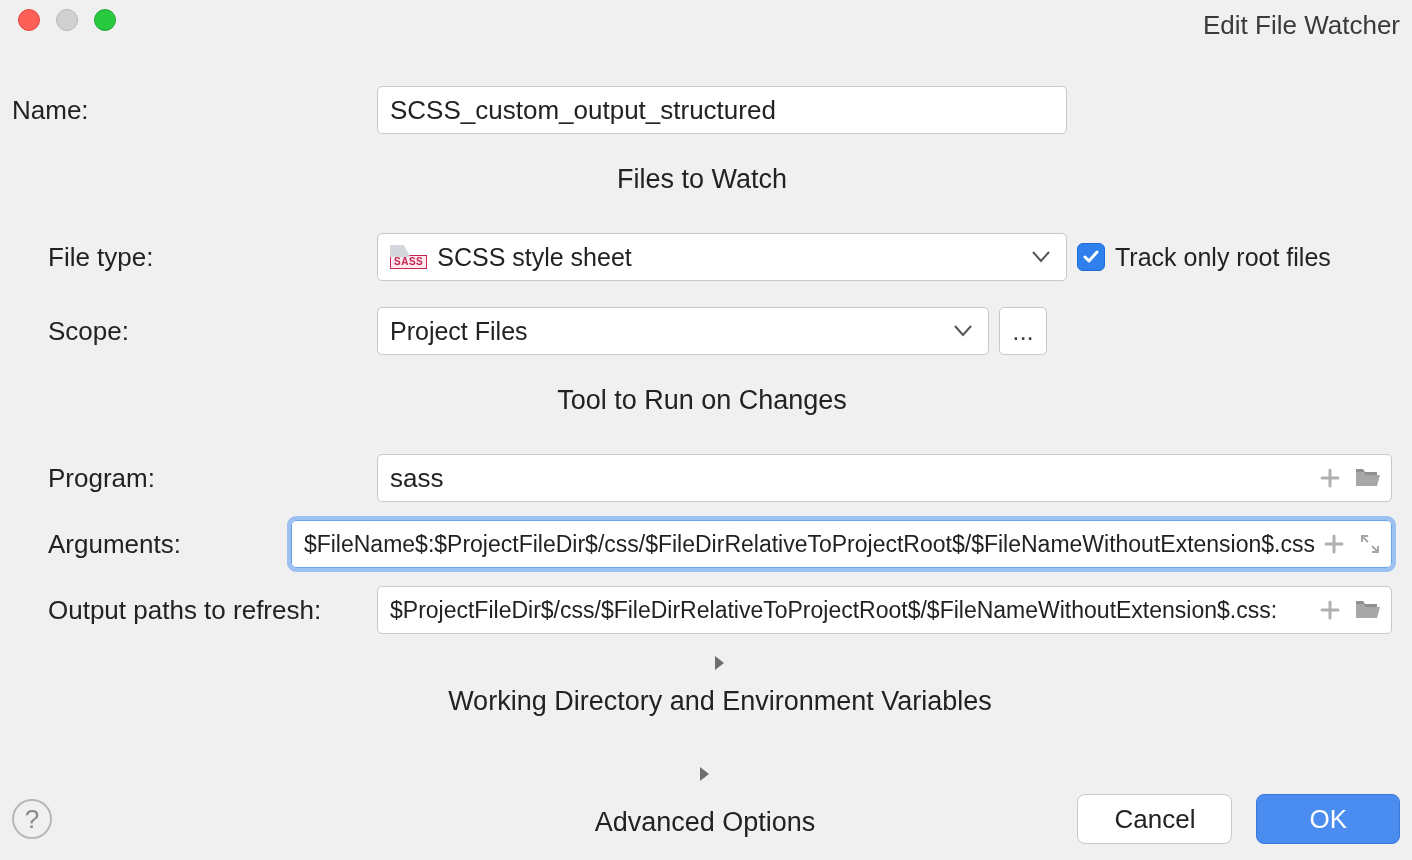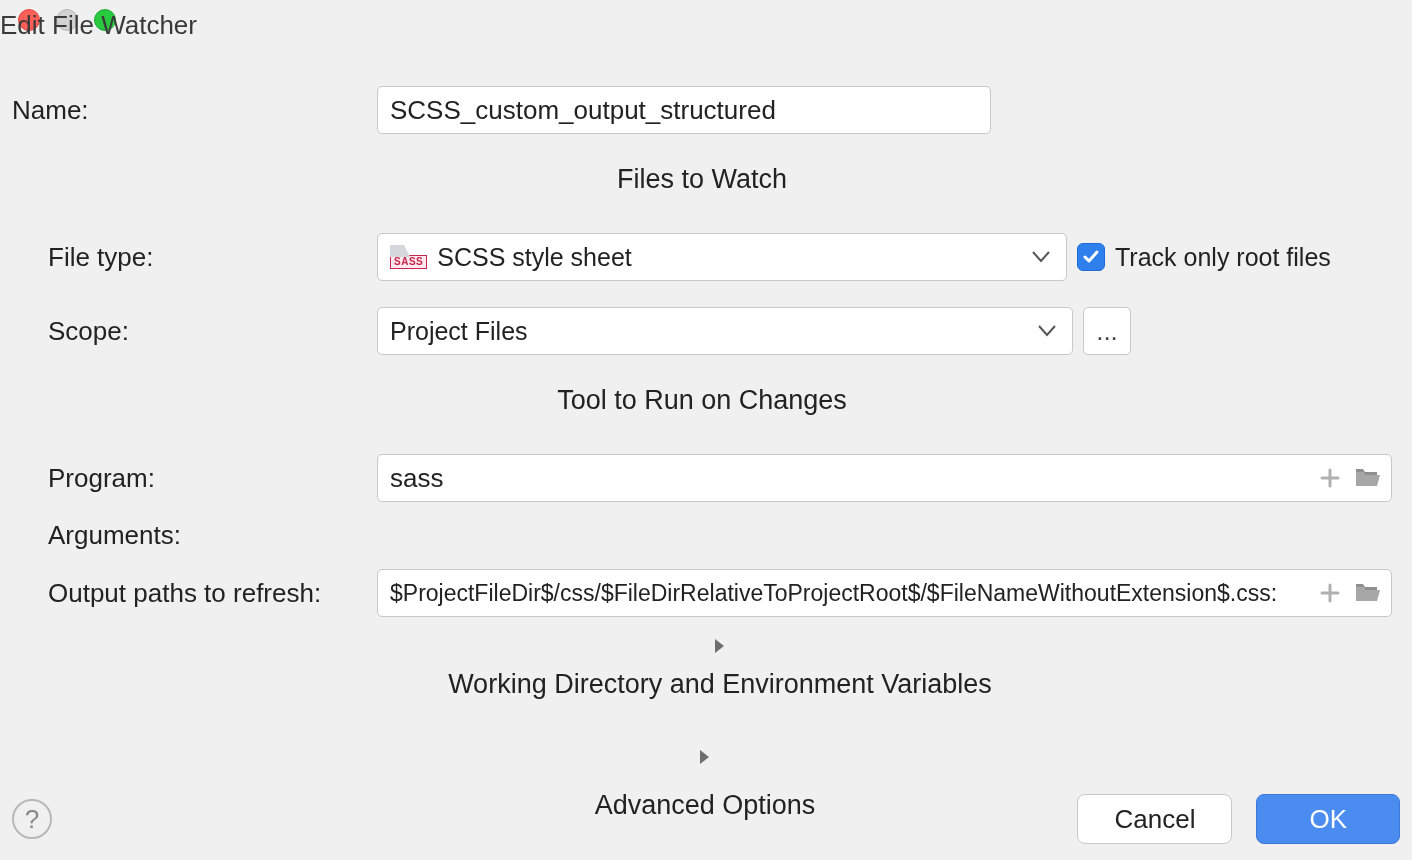--- a/index.html
+++ b/index.html
@@ -26,22 +26,22 @@
     display: flex;
     gap: 16px;
     padding-left: 18px;
   }
   .tl { width: 22px; height: 22px; border-radius: 50%; }
   .tl-red    { background: #fe5f57; border: 1px solid #e24640; }
   .tl-yellow { background: #d1d1d1; border: 1px solid #b8b8b8; }
   .tl-green  { background: #29c940; border: 1px solid #1fa732; }
   .title {
     position: absolute;
-    left: 0; right: 0;
-    text-align: left;
+    left: 0; right: 12px;
+    text-align: right;
     font-size: 26px;
     color: #3a3a3a;
     top: 10px;
     pointer-events: none;
   }
   .content {
     padding: 18px 20px 0 12px;
   }
   .row {
     display: flex;
@@ -233,21 +233,21 @@
       <div class="tl tl-green"></div>
     </div>
     <div class="title">Edit File Watcher</div>
   </div>
 
   <div class="content">
 
     <div class="row" style="margin-top:28px;">
       <div class="label-col">Name:</div>
       <div class="field-col">
-        <div class="text-input" style="width:614px;">
+        <div class="text-input" style="width:690px;">
           <span>SCSS_custom_output_structured</span>
         </div>
       </div>
     </div>
 
     <div class="section-header">
       <span class="section-label">Files to Watch</span>
       <div class="section-rule"></div>
     </div>
 
@@ -273,21 +273,21 @@
               </svg>
           </div>
           <span>Track only root files</span>
         </div>
       </div>
     </div>
 
     <div class="row">
       <div class="label-col indent">Scope:</div>
       <div class="field-col">
-        <div class="dropdown" style="width:696px;">
+        <div class="dropdown" style="width:612px;">
           <span>Project Files</span>
           <span class="dd-arrow">
             <svg class="ico" width="18" height="12" viewBox="0 0 18 12">
                 <path d="M1 1 L9 10 L17 1" fill="none" stroke="#555" stroke-width="2"></path>
               </svg>
           </span>
         </div>
         <div class="icon-button">
           <span>...</span>
         </div>
@@ -316,20 +316,38 @@
                   <path d="M1 5 H8 L10 8 H22 V5 H10 L8 2 H1 Z" fill="#8f8f8f"></path>
                 </svg>
             </span>
           </span>
         </div>
       </div>
     </div>
 
     <div class="row">
       <div class="label-col indent">Arguments:</div>
+      <div class="field-col">
+        <div class="input-with-icons focused">
+          <span class="val">$FileName$:$ProjectFileDir$/css/$FileDirRelativeToProjectRoot$/$FileNameWithoutExtension$.css</span>
+          <span class="trailing">
+            <span>
+              <svg class="ico" width="22" height="22" viewBox="0 0 22 22">
+                  <path d="M11 3 V19 M3 11 H19" stroke="#b0b0b0" stroke-width="3" stroke-linecap="round"></path>
+                </svg>
+            </span>
+            <span>
+              <svg class="ico" width="22" height="22" viewBox="0 0 22 22">
+                <path d="M3 9 V3 H9 M3 3 L9 9" stroke="#a7a7a7" stroke-width="2" fill="none"></path>
+                <path d="M19 13 V19 H13 M19 19 L13 13" stroke="#a7a7a7" stroke-width="2" fill="none"></path>
+              </svg>
+            </span>
+          </span>
+        </div>
+      </div>
     </div>
 
     <div class="row">
       <div class="label-col indent">Output paths to refresh:</div>
       <div class="field-col">
         <div class="input-with-icons">
           <span class="val">$ProjectFileDir$/css/$FileDirRelativeToProjectRoot$/$FileNameWithoutExtension$.css:</span>
           <span class="trailing">
             <span>
               <svg class="ico" width="22" height="22" viewBox="0 0 22 22">

